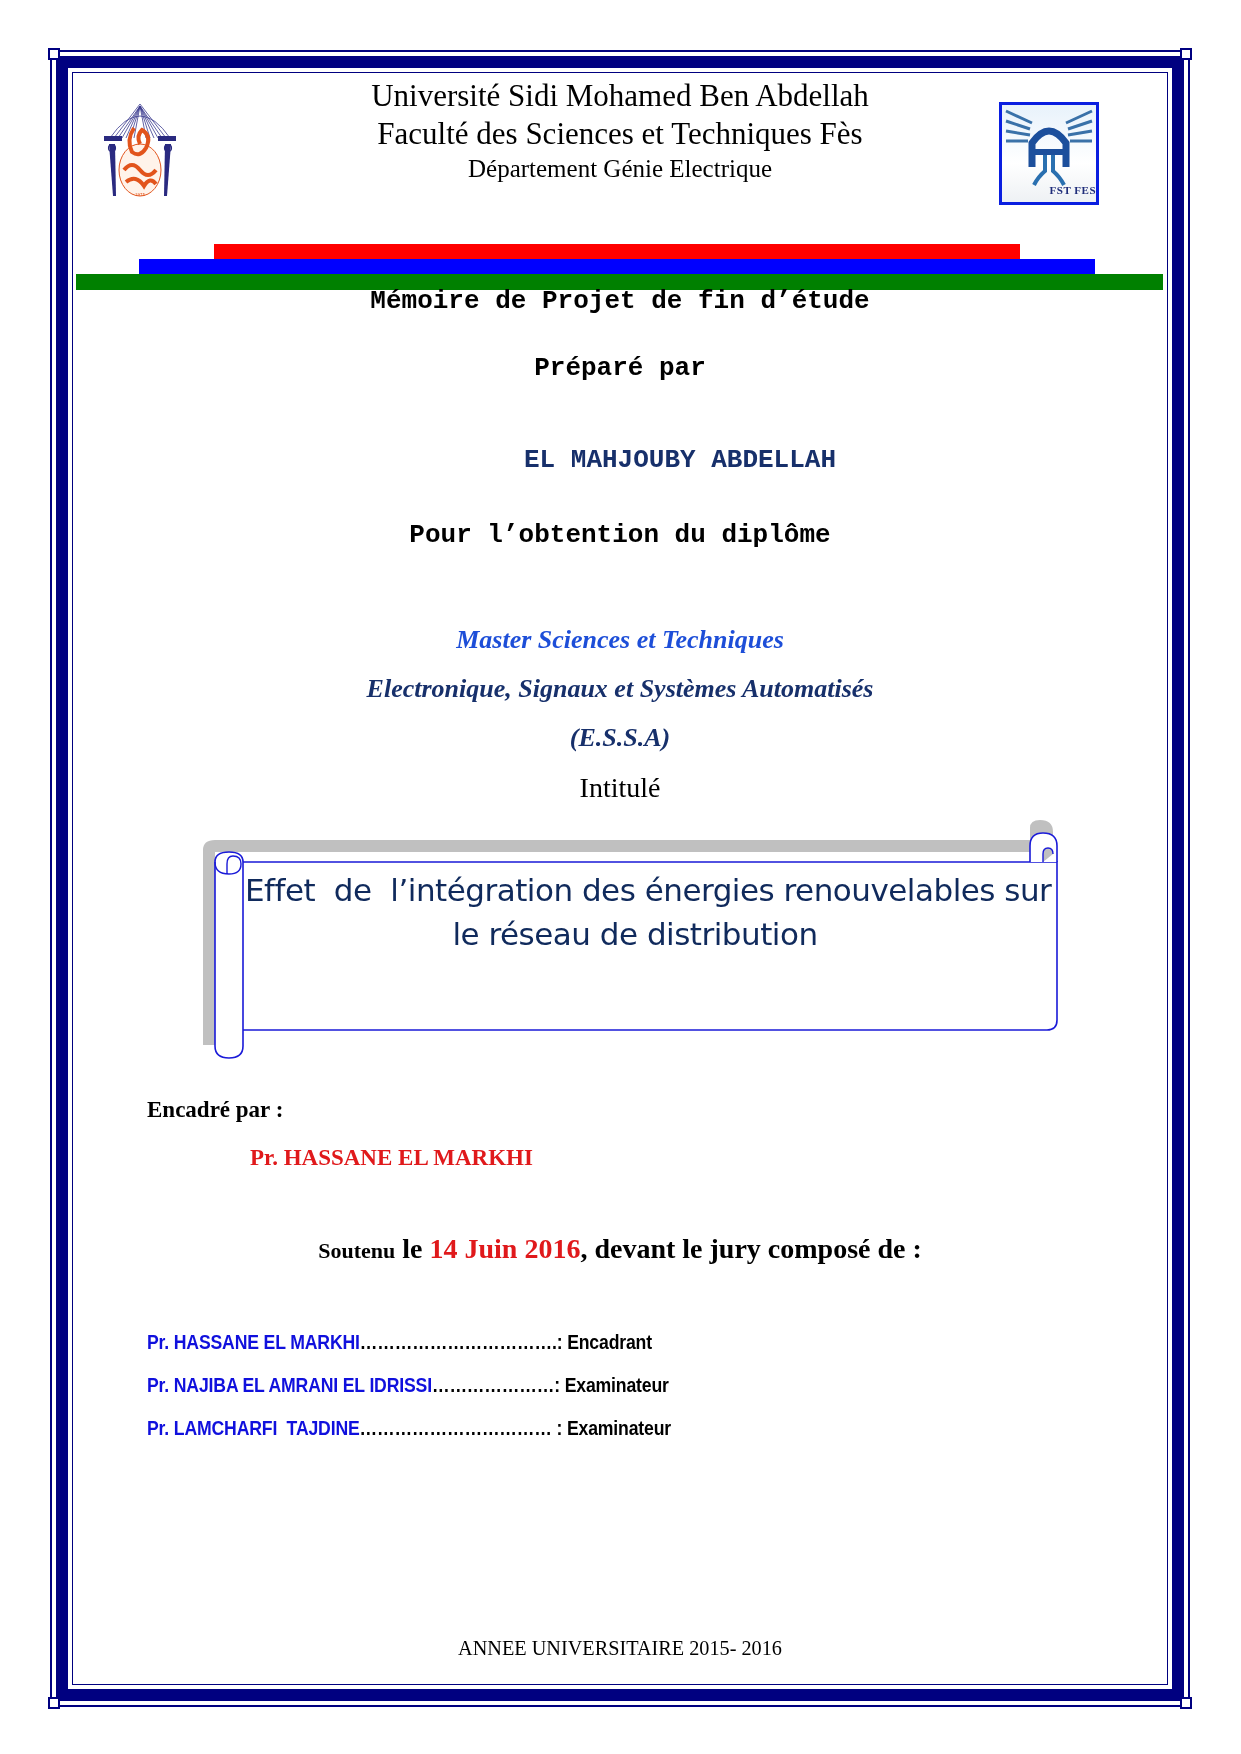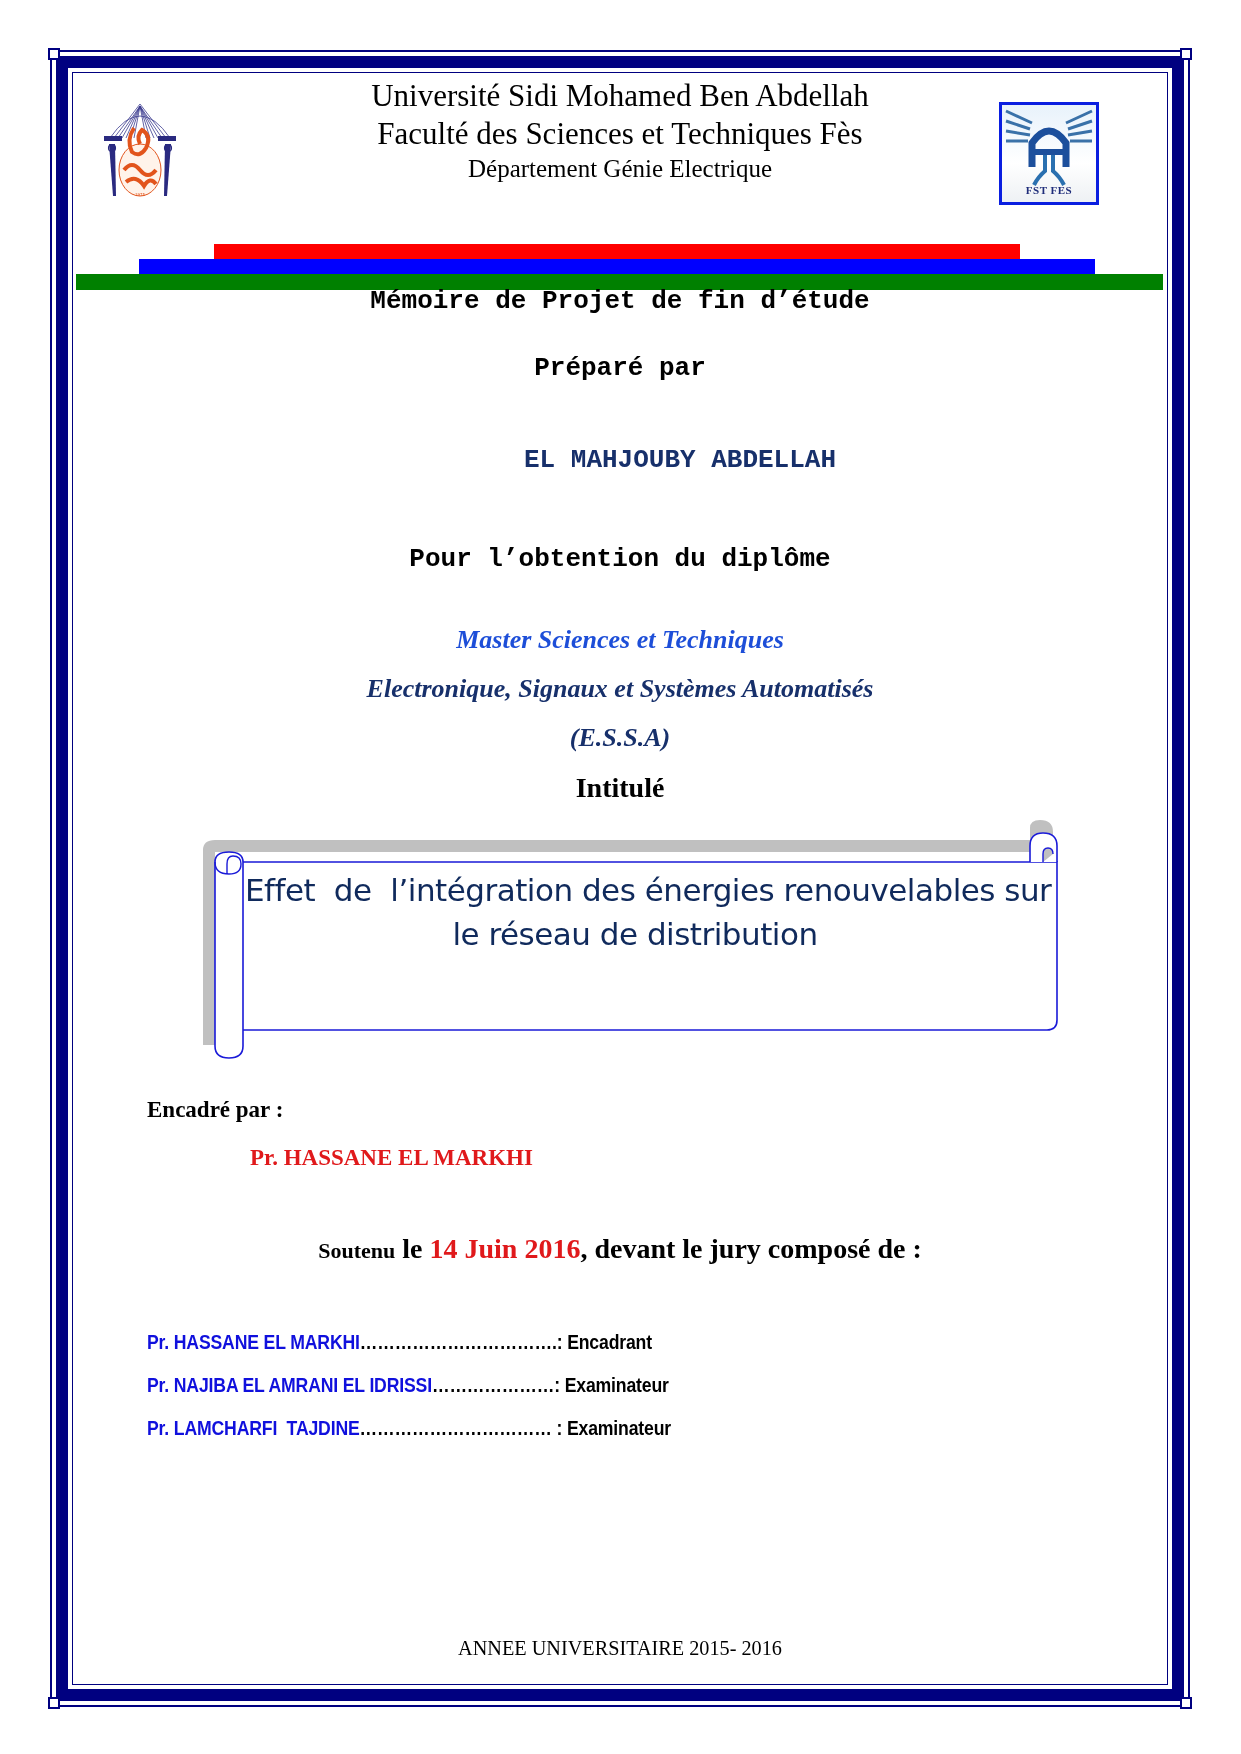--- a/index.html
+++ b/index.html
@@ -13,37 +13,37 @@
   .corner { width:12px; height:12px; border:2px solid #000080; background:#fff; box-sizing:border-box; }
 
   
   .hdr-line { left:250px; width:740px; text-align:center; font-family:"Liberation Serif", serif; color:#000; white-space:nowrap; }
   .hdr-1 { top:78px; font-size:31px; }
   .hdr-2 { top:116px; font-size:31px; }
   .hdr-3 { top:155px; font-size:25px; }
 
   .logo-left { left:100px; top:100px; width:80px; height:100px; }
   .logo-right { left:999px; top:102px; width:100px; height:103px; border:3px solid #0a1ee0; box-sizing:border-box; background:linear-gradient(180deg,#e8f2fb 0%, #ffffff 60%, #eef1f4 100%); }
-  .logo-right .lbl { position:absolute; left:0; right:0; bottom:6px; text-align:center; font-family:"Liberation Serif", serif; font-weight:bold; font-size:11px; color:#1f2d7a; letter-spacing:0.5px; }
+  .logo-right .lbl { position:absolute; left:0; right:0; bottom:6px; text-align:right; font-family:"Liberation Serif", serif; font-weight:bold; font-size:11px; color:#1f2d7a; letter-spacing:0.5px; }
 
   .bar { height:15px; }
   .bar-red { left:214px; top:244px; width:806px; background:#ff0000; }
   .bar-blue { left:139px; top:259px; width:956px; background:#0000ff; }
   .bar-green { left:76px; top:274px; width:1087px; background:#008000; height:16px; }
 
   .center-text { left:120px; width:1000px; text-align:center; white-space:nowrap; }
   .bold-times { font-family:Liberation Mono, monospace; font-weight:bold; }
   .memoire { top:286px; font-size:26px; }
   .prepare { top:353px; font-size:26px; }
   .author { top:445px; font-size:26px; color:#17306b; left:180px; width:1000px; }
-  .obtention { top:520px; font-size:26px;margin-top:24px; }
+  .obtention { top:520px; font-size:26px; }
   .master-1 { top:625px; font-size:26px; color:#1d4ed8; font-style:italic; font-weight:bold; }
   .master-2 { top:674px; font-size:26px; color:#17306b; font-style:italic; font-weight:bold; }
   .master-3 { top:723px; font-size:26px; color:#17306b; font-style:italic; font-weight:bold; }
-  .intitule { top:772px; font-size:28px; font-weight:bold; }
+  .intitule { top:772px; font-size:28px; font-weight:normal; }
 
   
   .scroll-wrap { left:195px; top:820px; width:880px; height:250px; }
   .scroll-title { left:245px; top:868px; width:780px; text-align:center; font-family:"DejaVu Sans", sans-serif; font-size:31px; line-height:44px; color:#102a5c; letter-spacing:-0.5px; }
 
   .encadre-label { left:147px; top:1097px; font-size:23px; font-weight:bold; }
   .supervisor { left:250px; top:1145px; font-size:23px; font-weight:bold; color:#e0191b; }
 
   .soutenu { left:120px; width:1000px; top:1233px; text-align:center; font-weight:bold; white-space:nowrap; }
   .soutenu .s1 { font-size:22px; }

